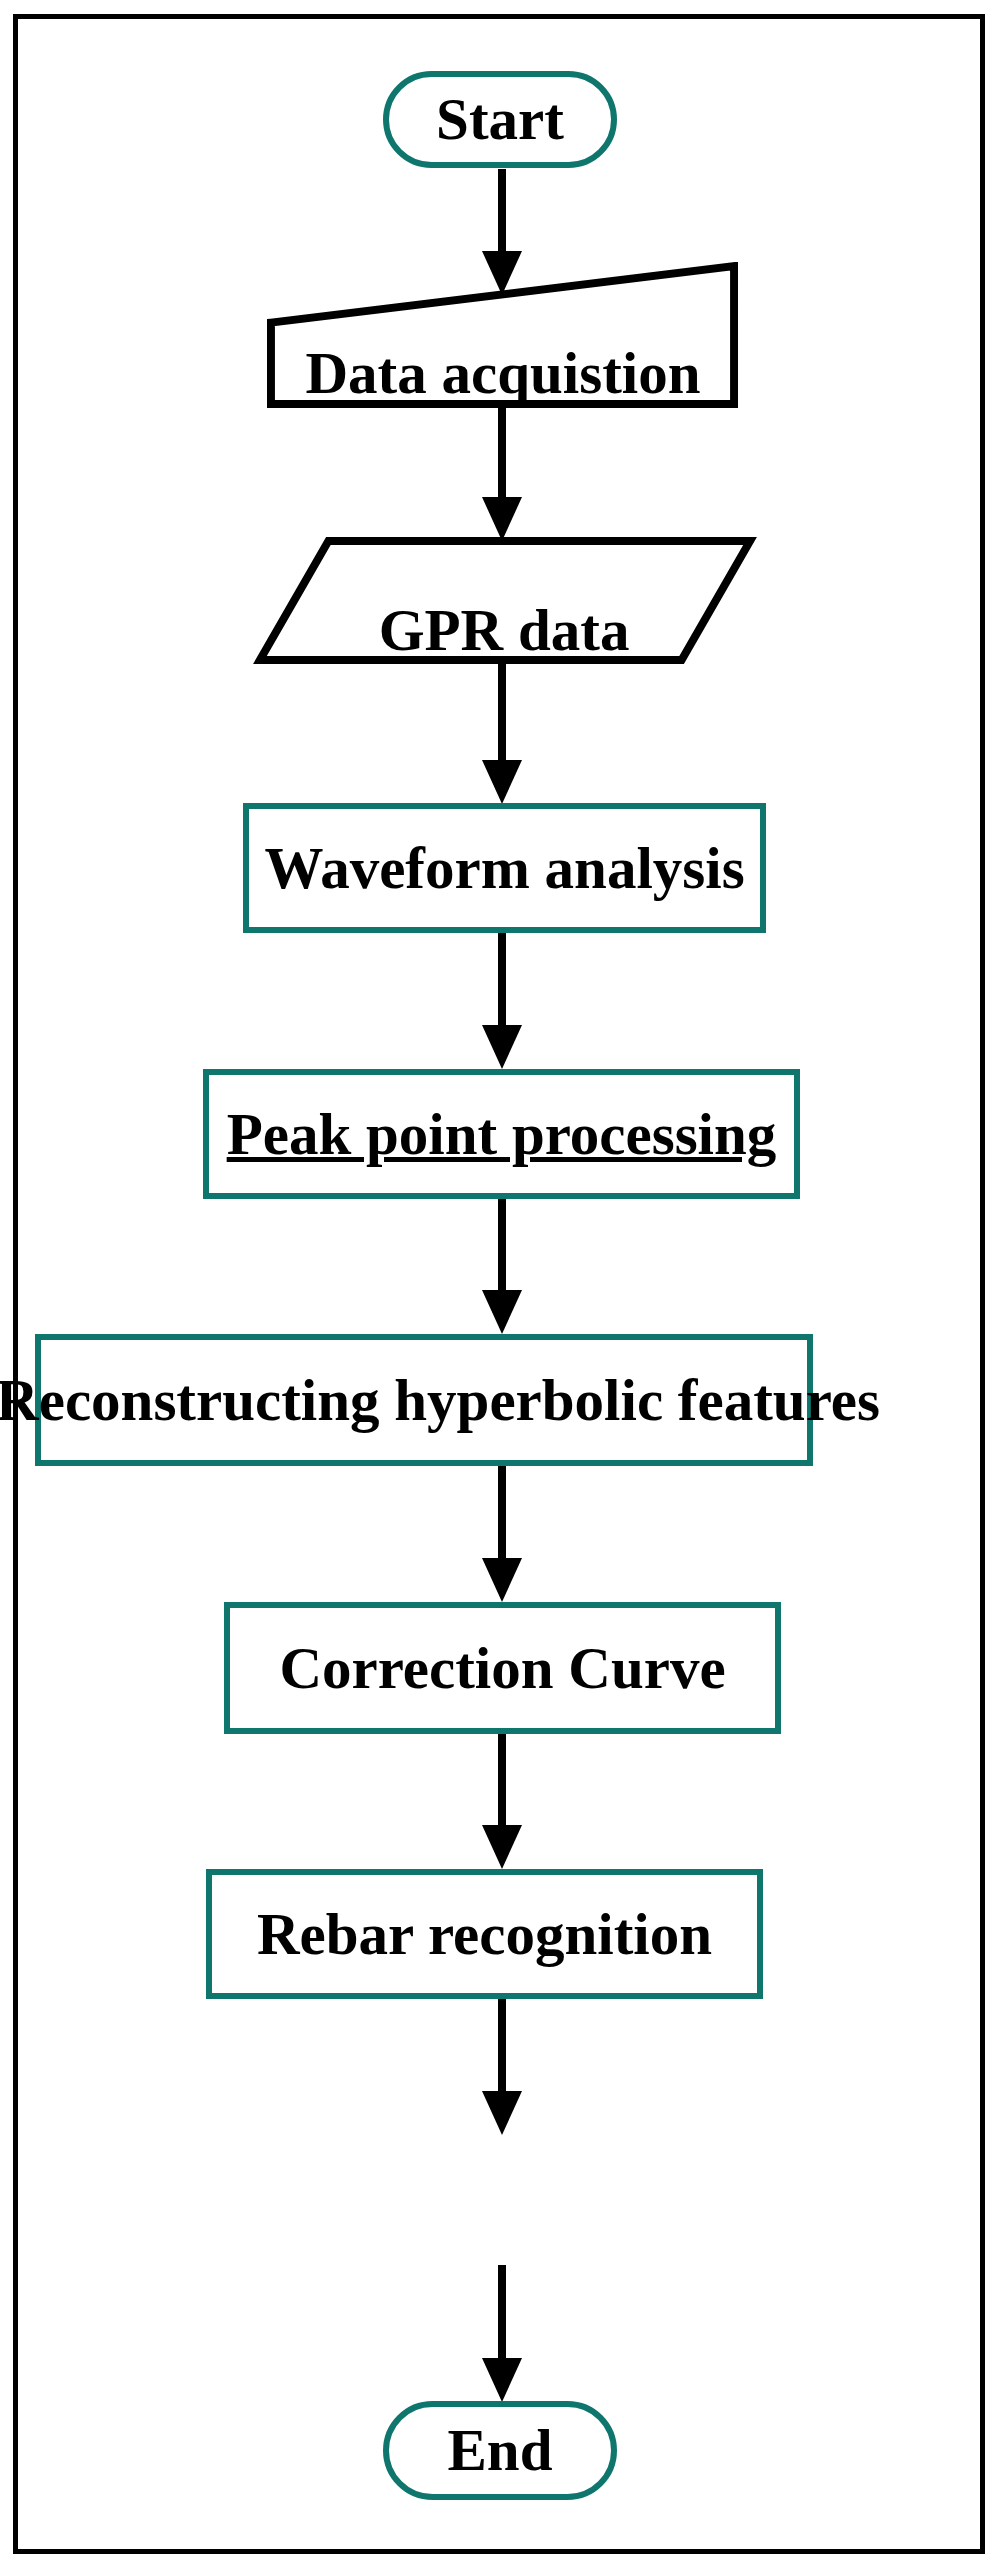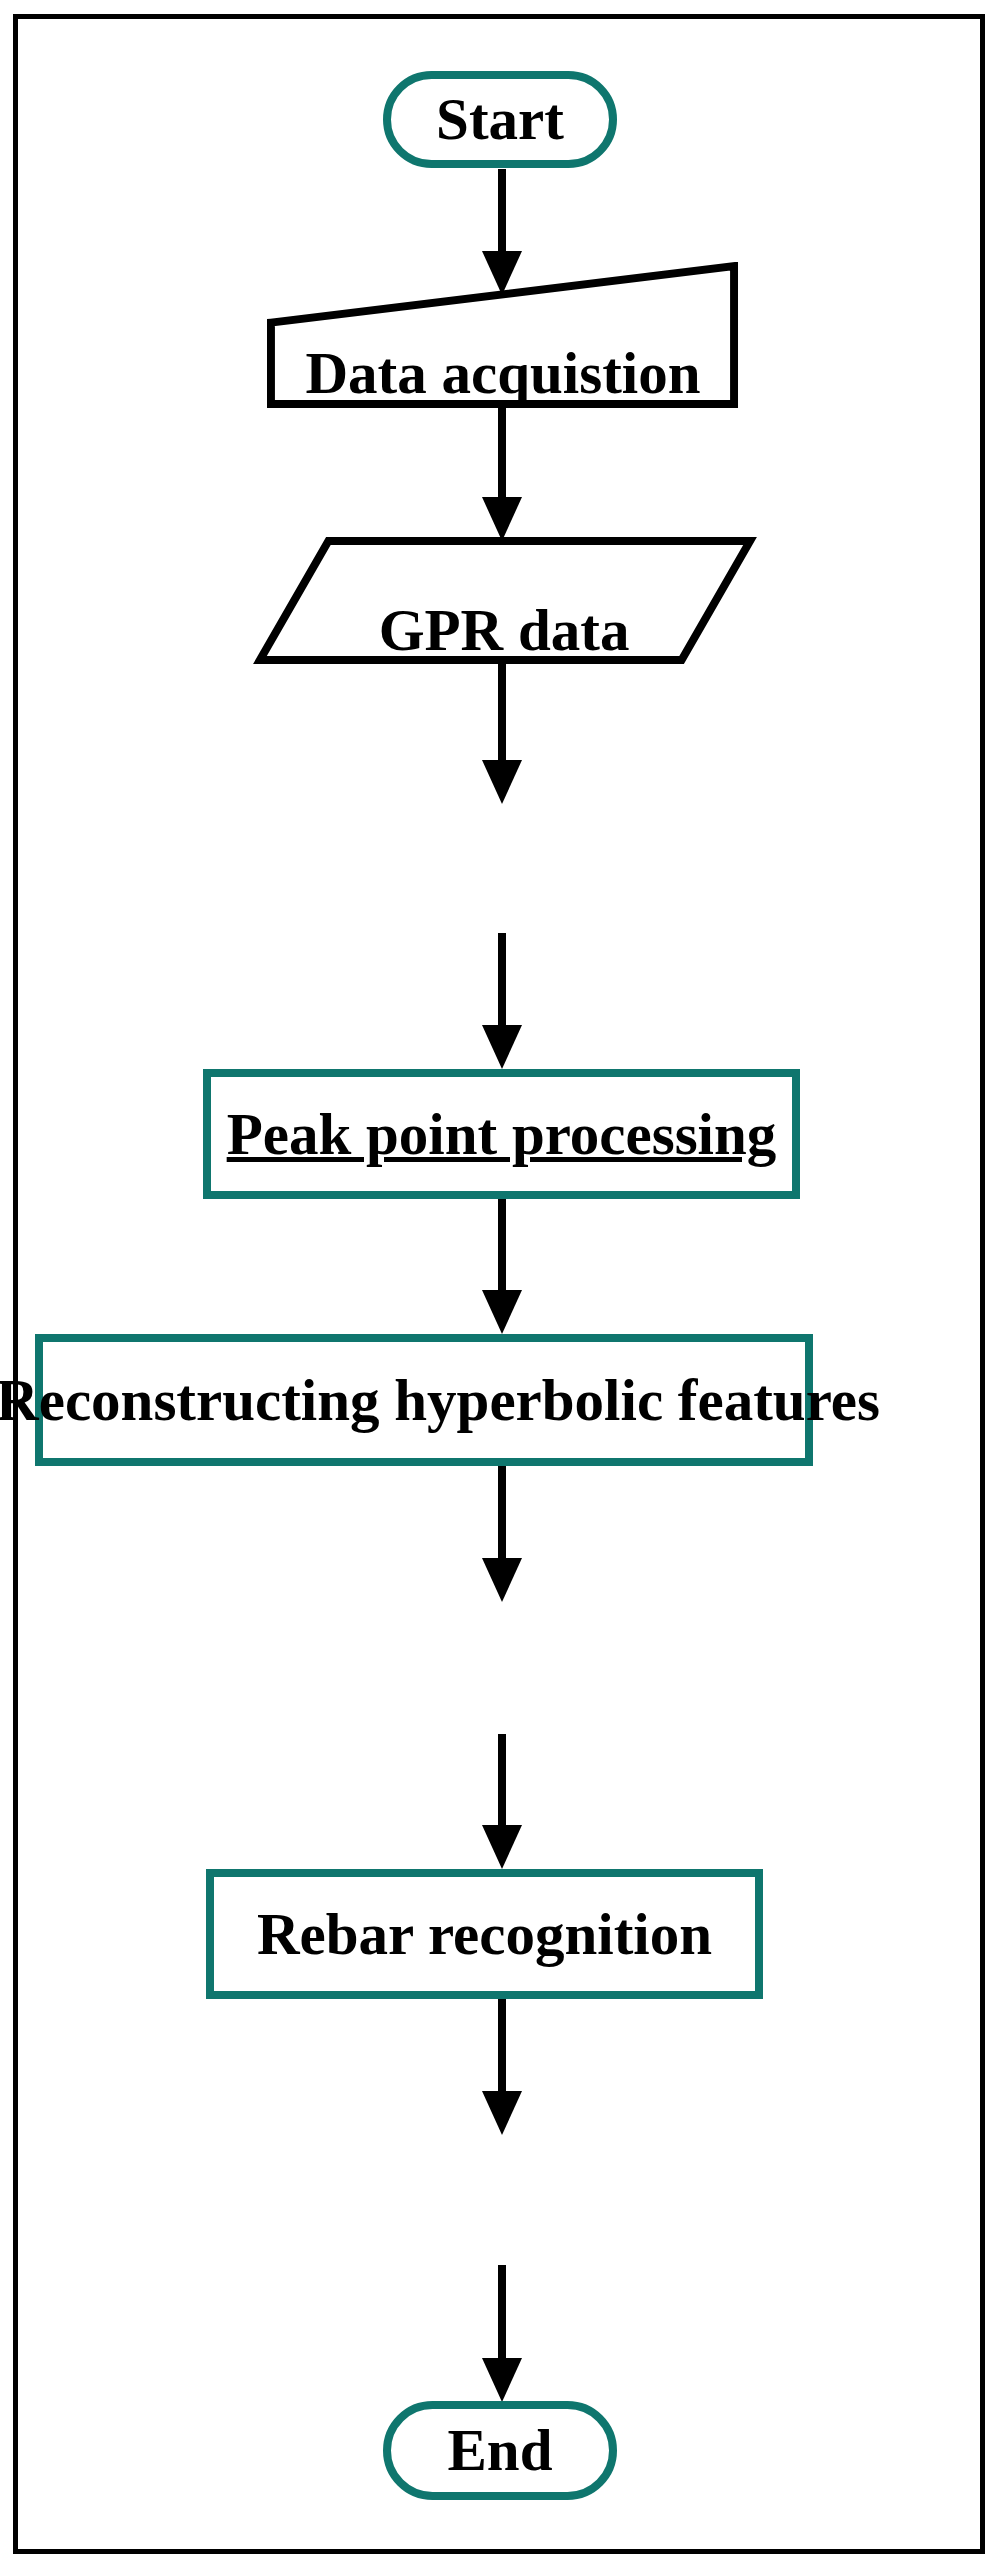--- a/index.html
+++ b/index.html
@@ -15,21 +15,21 @@
     position: absolute;
     left: 13px; top: 14px;
     width: 972px; height: 2540px;
     border: 5px solid #000;
     box-sizing: border-box;
   }
   .node {
     position: absolute;
     box-sizing: border-box;
     background: #ffffff;
-    border: 8px solid #0f766e;
+    border: 6px solid #0f766e;
     display: flex;
     align-items: center;
     justify-content: center;
   }
   .lbl {
     font-size: 59px;
     font-weight: bold;
     color: #000;
     line-height: 1;
     white-space: nowrap;
@@ -122,20 +122,23 @@
   </svg>
   <div class="overlay-label" id="l2">
     <span class="lbl">GPR data</span>
   </div>
 
   <div class="arrow" id="a3">
     <div class="shaft"></div>
     <div class="head"></div>
   </div>
 
+  <div class="node" id="n3">
+    <span class="lbl">Waveform analysis</span>
+  </div>
 
   <div class="arrow" id="a4">
     <div class="shaft"></div>
     <div class="head"></div>
   </div>
 
   <div class="node" id="n4">
     <span class="lbl">Peak point processing</span>
   </div>
 
@@ -146,20 +149,23 @@
 
   <div class="node" id="n5">
     <span class="lbl">Reconstructing hyperbolic features</span>
   </div>
 
   <div class="arrow" id="a6">
     <div class="shaft"></div>
     <div class="head"></div>
   </div>
 
+  <div class="node" id="n6">
+    <span class="lbl">Correction Curve</span>
+  </div>
 
   <div class="arrow" id="a7">
     <div class="shaft"></div>
     <div class="head"></div>
   </div>
 
   <div class="node" id="n7">
     <span class="lbl">Rebar recognition</span>
   </div>
 

